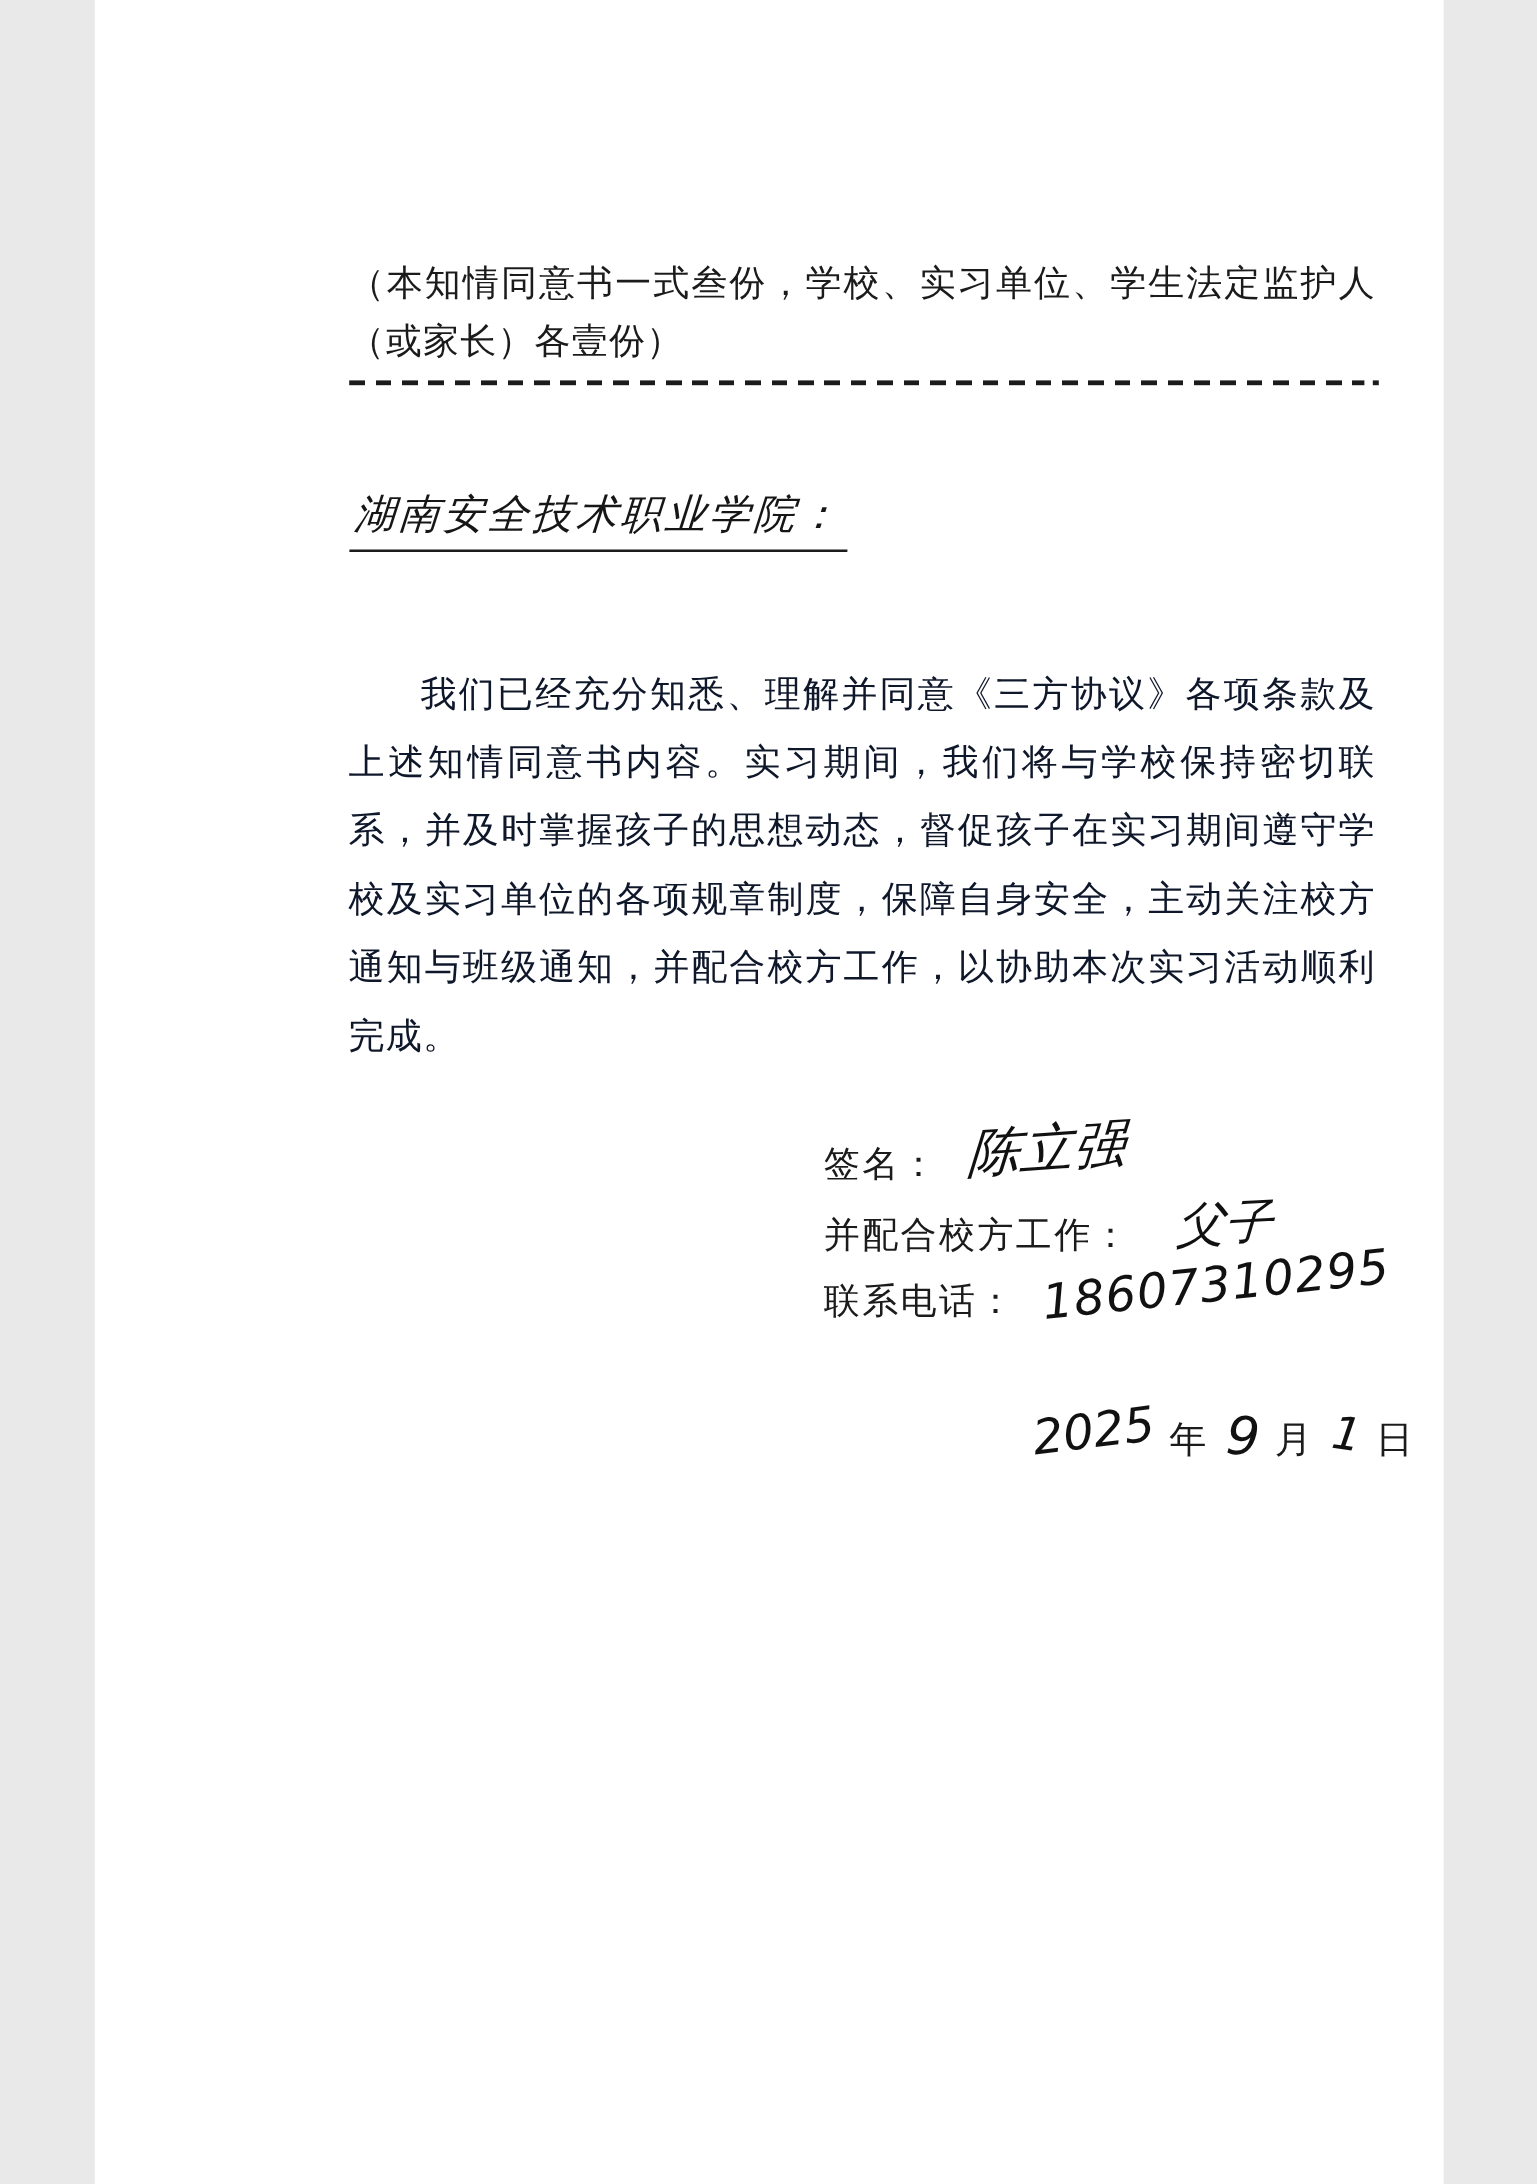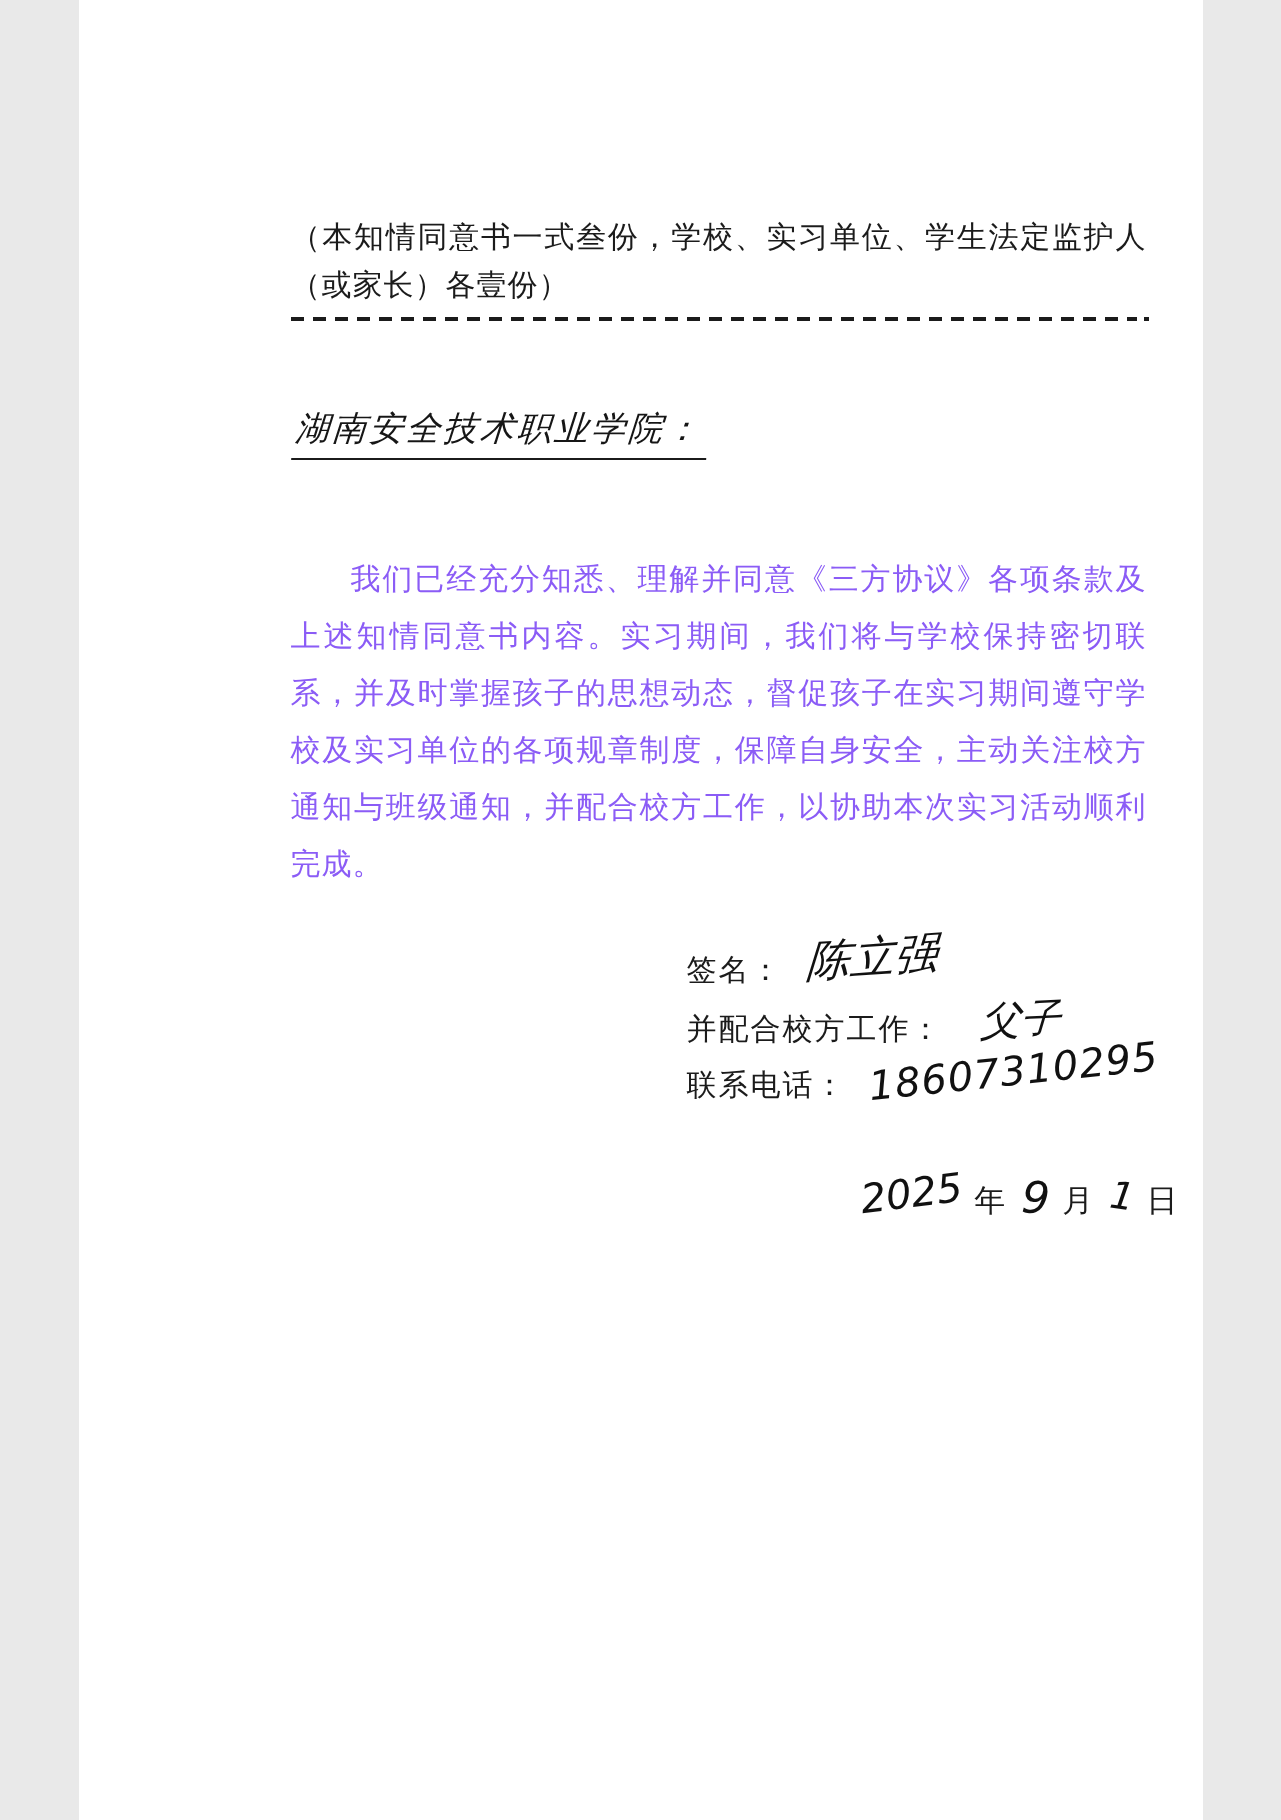--- a/index.html
+++ b/index.html
@@ -63,21 +63,21 @@
   .consent-paragraph {
     position: absolute;
     left: 212px;
     top: 520px;
     width: 856px;
     font-size: 30px;
     line-height: 57px;
     text-align: justify;
     text-indent: 2em;
     letter-spacing: 1px;
-    color: #8b5cf6;
+    color: #0f172a;
   }
   
   .sig-row {
     position: absolute;
     left: 608px;
     white-space: nowrap;
     font-size: 30px;
     color: #1b1b1b;
   }
   .sig-row .label { letter-spacing: 2px; margin-top: 12px; }

